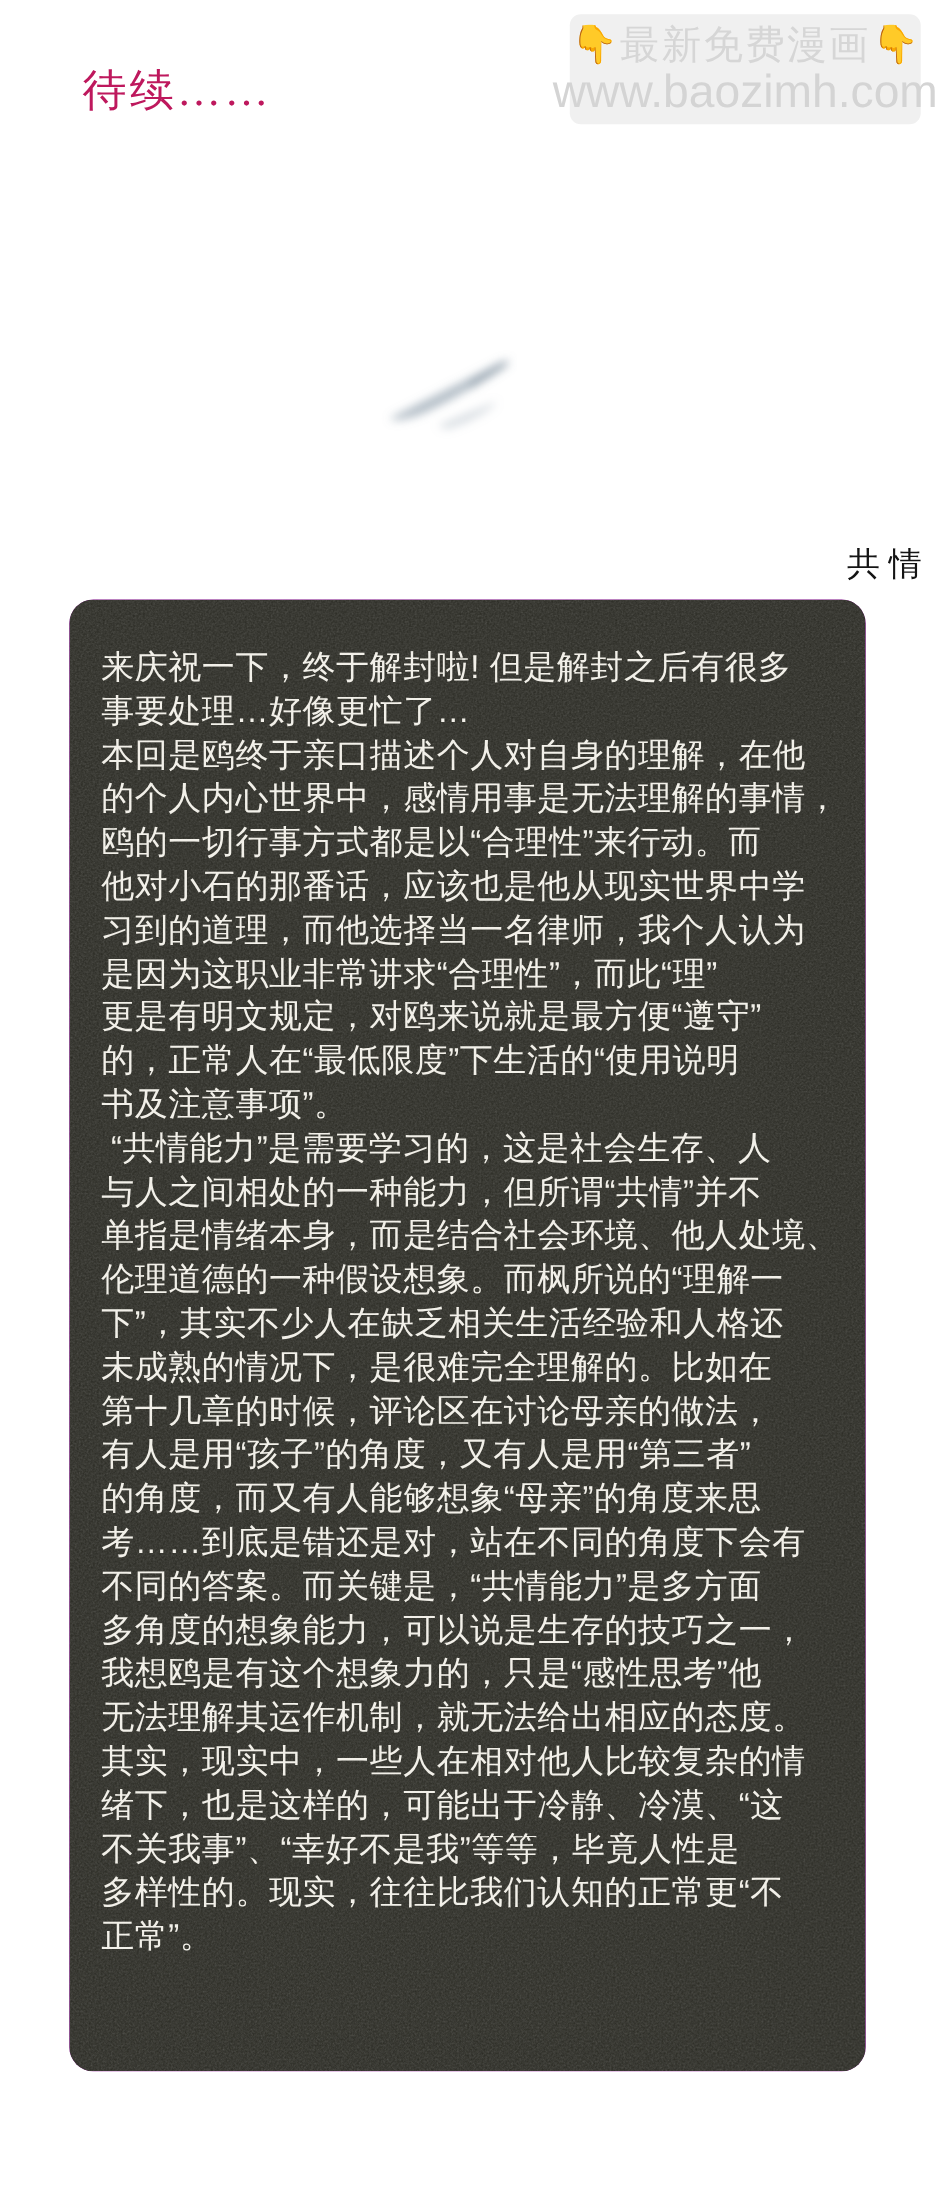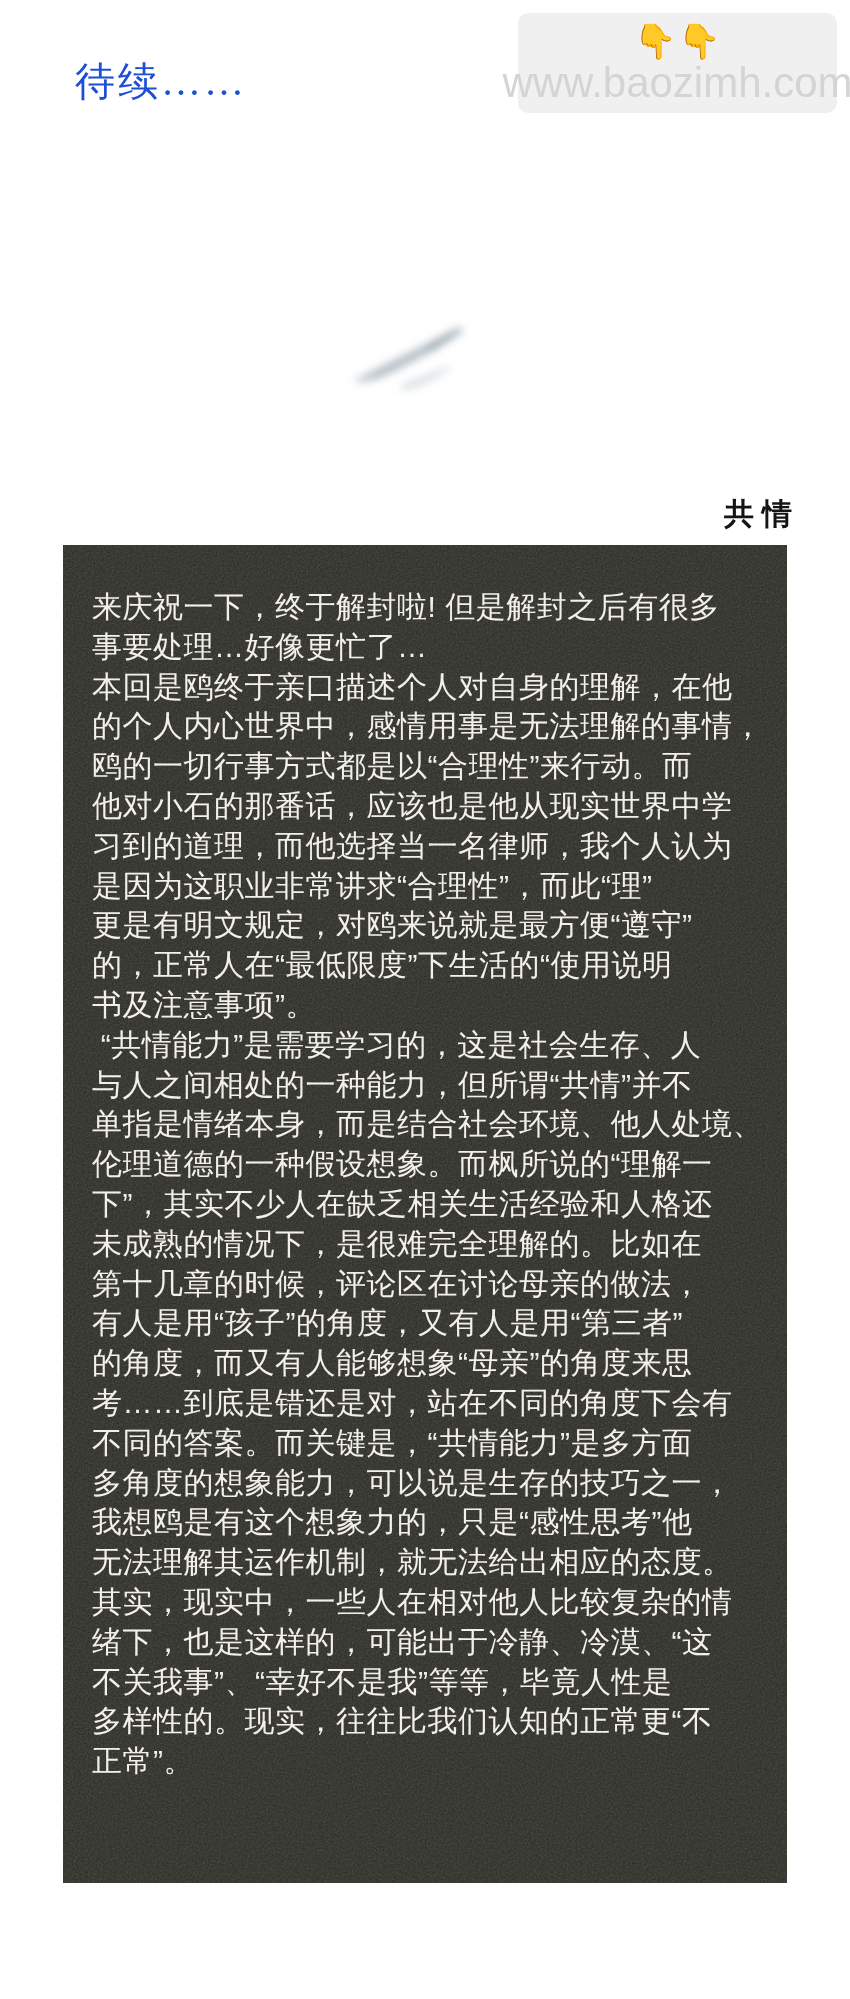--- a/index.html
+++ b/index.html
@@ -56,21 +56,21 @@
   }
 
   
   .to-be-continued {
     position: absolute;
     left: 75px;
     top: 58px;
     font-family: "Liberation Serif", serif;
     font-size: 40px;
     line-height: 48px;
-    color: #1d4ed8;
+    color: #be185d;
     letter-spacing: 3px;
     white-space: nowrap;
   }
 
   
   .feather {
     position: absolute;
     left: 340px;
     top: 315px;
     width: 130px;
@@ -85,40 +85,40 @@
     font-family: "Liberation Serif", serif;
     font-size: 56px;
     line-height: 60px;
     color: #151515;
     white-space: nowrap;
   }
 
   
   .topic-label {
     position: absolute;
-    left: 724px;
+    left: 770px;
     top: 496px;
     font-family: "Liberation Serif", serif;
     font-size: 30px;
     line-height: 36px;
     letter-spacing: 8px;
     color: #141414;
     white-space: nowrap;
-    font-weight: bold;
   }
 
   
   .freetalk-box {
     position: absolute;
     left: 63px;
     top: 545px;
     width: 724px;
     height: 1338px;
     background: #a21caf;
     overflow: hidden;
+    border-radius: 22px;
   }
   .freetalk-noise {
     position: absolute;
     left: 0;
     top: 0;
     width: 100%;
     height: 100%;
     display: block;
   }
   .freetalk-text {
@@ -139,20 +139,21 @@
   }
 </style>
 </head>
 <body>
 
 <div class="page">
 
   <div class="watermark">
     <div class="watermark-row1">
       <span class="watermark-emoji">👇</span>
+      <span>最新免费漫画</span>
       <span class="watermark-emoji">👇</span>
     </div>
     <div class="watermark-row2">www.baozimh.com</div>
   </div>
 
   <div class="to-be-continued">待续……</div>
 
   <svg class="feather" viewBox="0 0 130 90" xmlns="http://www.w3.org/2000/svg">
     <defs>
       <filter id="featherBlur" x="-60%" y="-60%" width="220%" height="220%">

